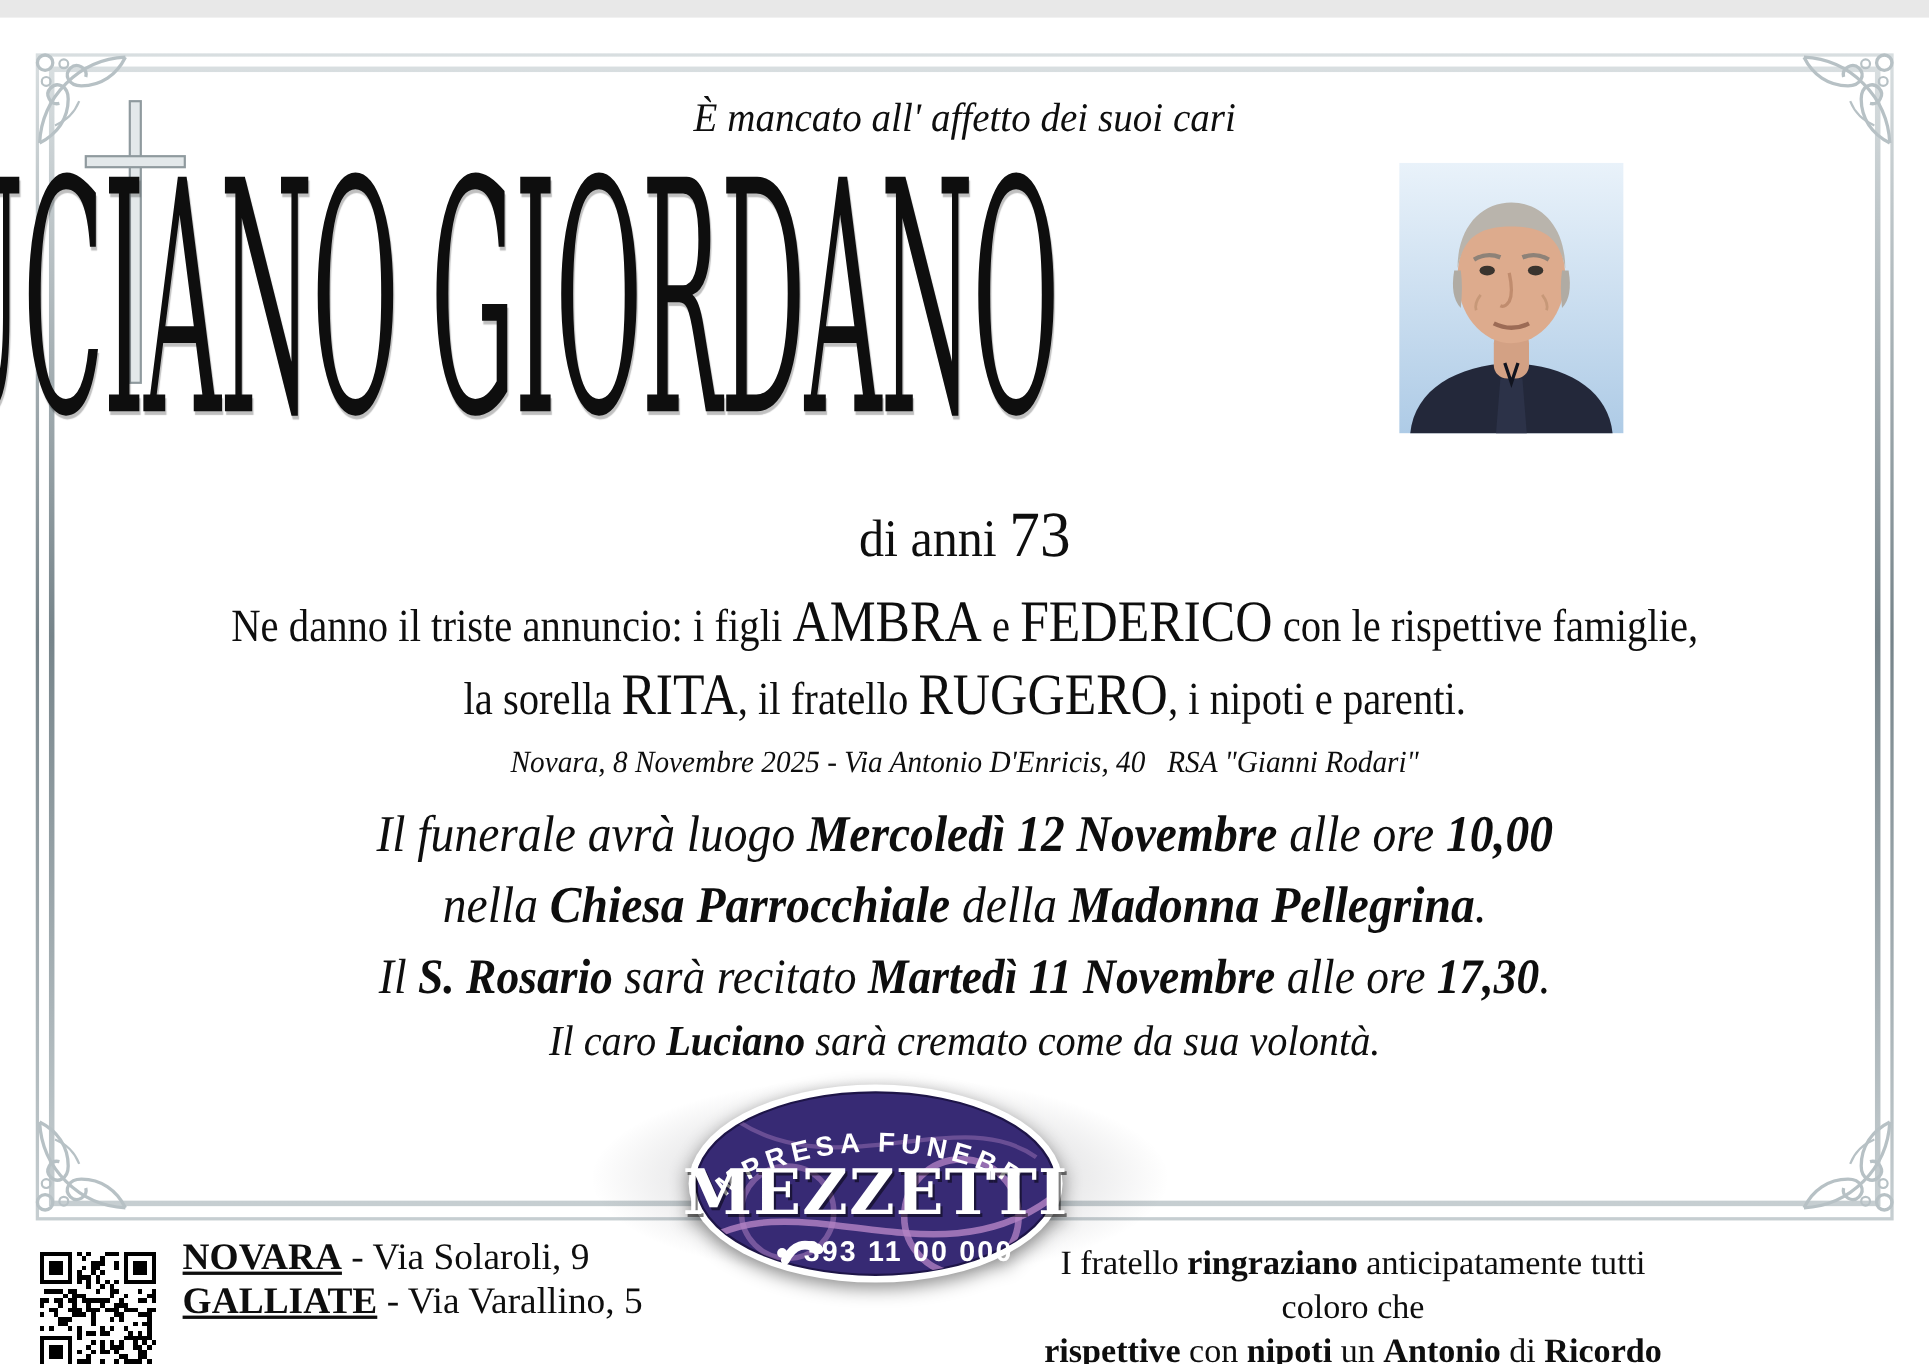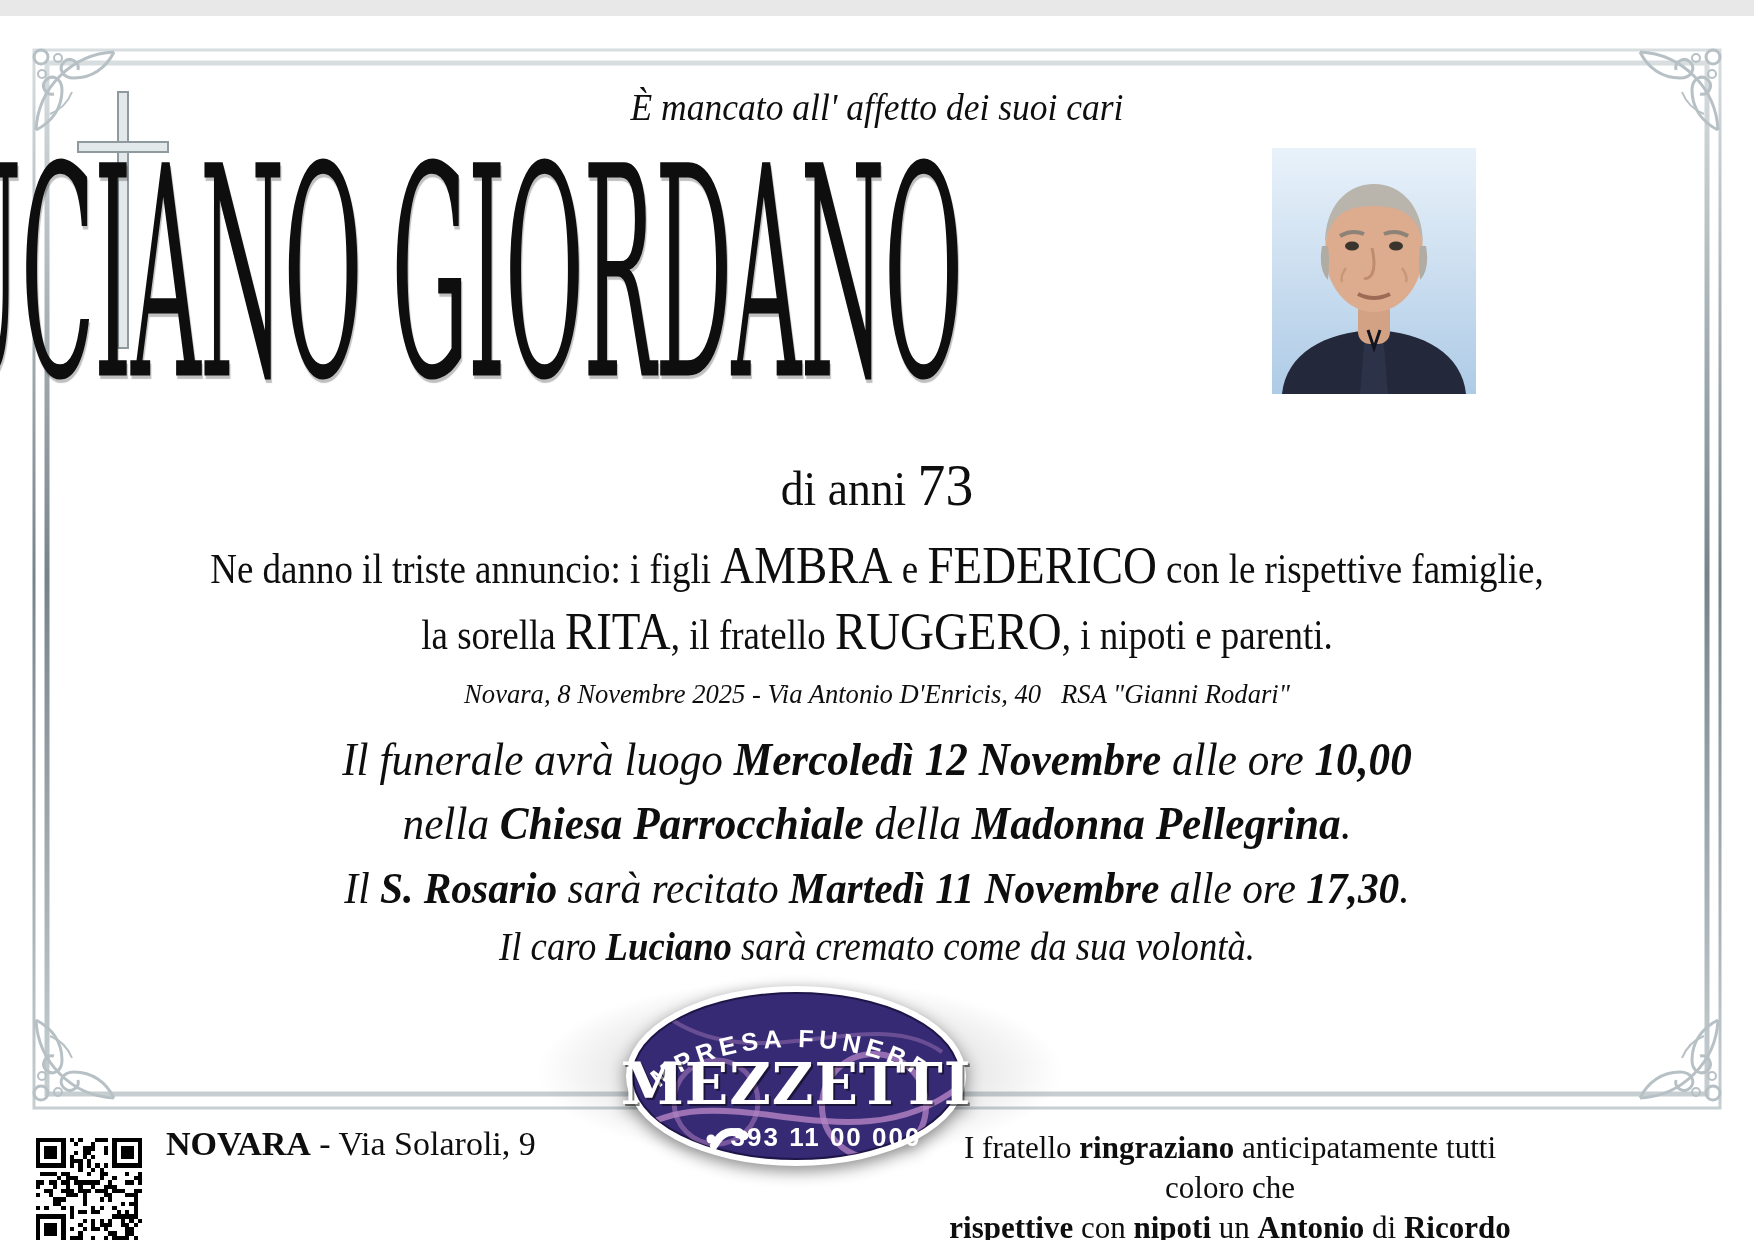--- a/index.html
+++ b/index.html
@@ -35,21 +35,21 @@
   .photo{left:1272px;top:132px;width:204px;height:246px;}
 
   
   .logo-glow{left:500px;top:950px;width:600px;height:210px;
              background:radial-gradient(ellipse at center, rgba(40,40,50,.30) 0%, rgba(0,0,0,0) 62%);}
   .logo{left:612px;top:966px;width:368px;height:192px;filter:drop-shadow(0 5px 8px rgba(0,0,0,.45));}
 
   
   .qr{left:36px;top:1122px;width:106px;height:106px;}
   .addr-block{left:166px;top:1108px;font-size:34px;line-height:40px;white-space:nowrap;}
-  .addr-city{font-weight:bold;}
+  .addr-city{font-weight:bold;text-decoration:underline;}
   .thanks{left:930px;top:1112px;width:600px;text-align:center;font-size:31px;line-height:40px;}
   svg text{user-select:none;}
 </style>
 </head>
 <body>
 
 <div class="page">
 
   <svg class="abs" style="left:0;top:0;" width="1754" height="1240" viewBox="0 0 1754 1240">
     <defs>
@@ -436,20 +436,21 @@
           <rect x="12" y="24" width="1" height="1"></rect>
           <rect x="14" y="24" width="1" height="1"></rect>
           <rect x="15" y="24" width="1" height="1"></rect>
           <rect x="21" y="24" width="1" height="1"></rect>
         </g>
     </svg>
   </div>
 
   <div class="abs addr-block">
     <div><span class="addr-city">NOVARA</span><span> - </span><span>Via Solaroli, 9</span></div>
+    <div><span class="addr-city">GALLIATE</span><span> - </span><span>Via Varallino, 5</span></div>
   </div>
 
   <div class="abs thanks">
     <div><span>I fratello </span><span class="seg-b">ringraziano</span><span> anticipatamente tutti coloro che</span></div>
     <div><span class="seg-b">rispettive</span><span> con </span><span class="seg-b">nipoti</span><span> un </span><span class="seg-b">Antonio</span><span> di </span><span class="seg-b">Ricordo</span><span> sul sito:</span></div>
 
   </div>
 
 </div>
 

